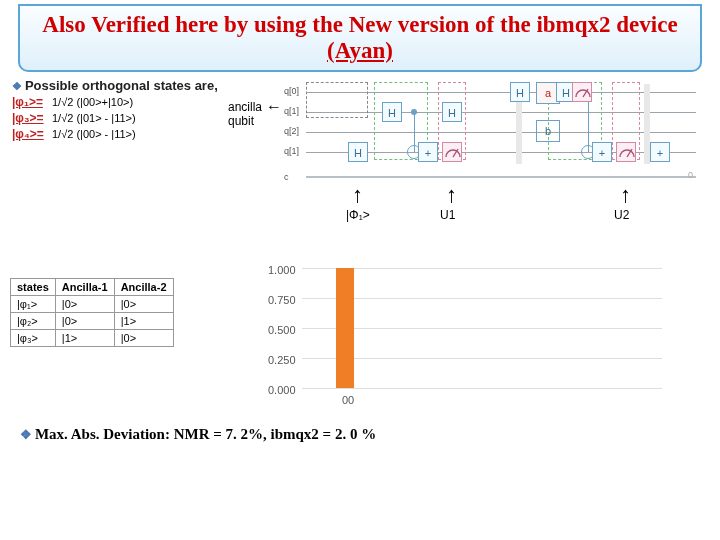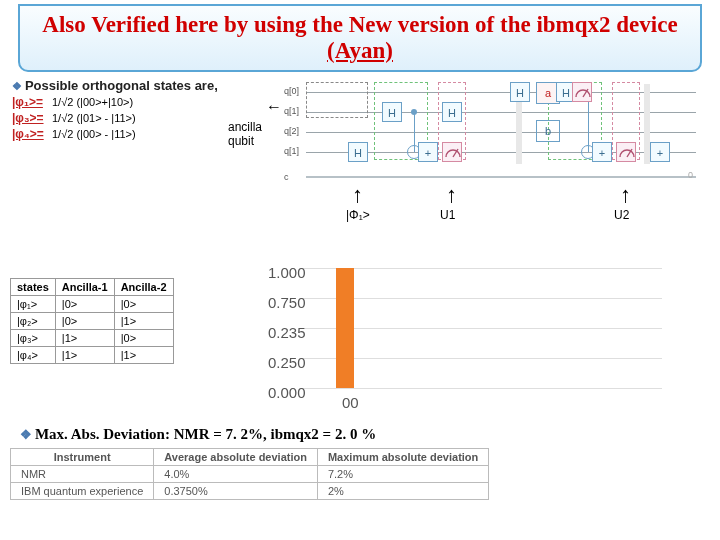--- a/index.html
+++ b/index.html
@@ -7,41 +7,41 @@
   .title-bar { background: linear-gradient(#f9fdff, #dff0fb); border: 2px solid #5aa6d6; border-radius: 0 0 10px 10px; margin: 4px 18px 0; padding: 6px 10px; text-align: center; }
   .title-bar .t1 { font-size: 23px; font-weight: bold; color: #d00000; }
   .title-bar .t1 .u { text-decoration: underline; }
   .content { position: relative; width: 720px; height: 470px; }
   .orthogonal { position: absolute; left: 12px; top: 6px; width: 208px; font-family: Arial, sans-serif; }
   .orthogonal .hdr { font-size: 13px; font-weight: bold; color: #222; }
   .orthogonal .bullet { color: #4a7ab0; font-size: 11px; margin-right: 3px; }
   .orthogonal .row { display: flex; align-items: center; margin-top: 2px; }
   .orthogonal .psi { color: #c02020; font-size: 12px; font-weight: bold; min-width: 40px; text-decoration: underline; }
   .orthogonal .eq { font-size: 11px; color: #000; }
-  .ancilla { position: absolute; left: 228px; top: 28px; font-size: 12px; font-family: Arial, sans-serif; width: 44px; margin-top: 20px; }
+  .ancilla { position: absolute; left: 228px; top: 28px; font-size: 12px; font-family: Arial, sans-serif; width: 44px; }
   .arrow-left { position: absolute; left: 266px; top: 24px; font-size: 16px; color: #000; }
   .circuit { position: absolute; left: 288px; top: 10px; width: 420px; height: 160px; }
   .wire { position: absolute; height: 1px; background: #9aa4aa; }
   .qlabel { position: absolute; font-size: 9px; font-family: Arial, sans-serif; color: #555; }
   .dashbox { position: absolute; border: 1px dashed #888; }
   .gate { position: absolute; width: 20px; height: 20px; border: 1px solid #6ba0c7; background: #f2fbff; text-align: center; line-height: 20px; font-size: 11px; color: #3b6e90; font-family: Arial, sans-serif; }
   .meas { position: absolute; width: 20px; height: 20px; border: 1px solid #d58aa2; background: #fbeff5; }
   .meas svg { width: 20px; height: 20px; }
   .cnot-line { position: absolute; width: 1px; background: #6ba0c7; }
   .cnot-dot { position: absolute; width: 6px; height: 6px; border-radius: 50%; background: #6ba0c7; margin-left: -3px; margin-top: -3px; }
   .cnot-tgt { position: absolute; width: 14px; height: 14px; border: 1px solid #6ba0c7; border-radius: 50%; margin-left: -7px; margin-top: -7px; }
   .big-arrow { position: absolute; font-size: 22px; color: #000; }
   .circ-lbl { position: absolute; font-size: 12px; font-family: Arial, sans-serif; color: #000; }
   .ablock { position: absolute; border: 1px solid #6ba0c7; text-align: center; font-size: 11px; line-height: 20px; color: #3b6e90; font-family: Arial, sans-serif; width: 24px; height: 22px; }
   .ablock.red { color: #c02020; background:#fdf4f4; }
   .shade { position: absolute; background: #e8e8e8; height: 80px; width: 6px; }
   .states-tbl { position: absolute; left: 10px; top: 206px; border-collapse: collapse; font-size: 11px; font-family: Arial, sans-serif; padding-left: 38px; }
   .states-tbl th, .states-tbl td { border: 1px solid #999; padding: 2px 6px; }
   .chart { position: absolute; left: 258px; top: 190px; width: 430px; height: 150px; font-family: Arial, sans-serif; }
-  .chart .axis { position: absolute; font-size: 15px; color: #555; }
+  .chart .axis { position: absolute; font-size: 11px; color: #555; }
   .chart .bar { position: absolute; background: #f07e26; }
   .chart .grid-line { position: absolute; width: 360px; height: 1px; background: #dedede; left: 44px; }
   .deviation { position: absolute; left: 20px; top: 354px; font-size: 15px; font-weight: bold; font-family: "Times New Roman", serif; }
   .dev-tbl { position: absolute; left: 10px; top: 376px; border-collapse: collapse; font-size: 11px; font-family: Arial, sans-serif; color: #555; }
   .dev-tbl th, .dev-tbl td { border: 1px solid #bbb; padding: 2px 10px; }
 </style>
 </head>
 <body>
 
 <div class="title-bar">
@@ -147,58 +147,34 @@
     <tr>
           <td>|φ₂&gt;</td>
           <td>|0&gt;</td>
           <td>|1&gt;</td>
         </tr>
     <tr>
           <td>|φ₃&gt;</td>
           <td>|1&gt;</td>
           <td>|0&gt;</td>
         </tr>
-    <tr>
-          <td>|φ₄&gt;</td>
-          <td>|1&gt;</td>
-          <td>|1&gt;</td>
-        </tr>
   </tbody>
     </table>
 
   <div class="chart">
     <div class="grid-line" style="top:6px;"></div>
     <div class="grid-line" style="top:36px;"></div>
     <div class="grid-line" style="top:66px;"></div>
     <div class="grid-line" style="top:96px;"></div>
     <div class="grid-line" style="top:126px;"></div>
     <div class="axis" style="left:10px; top:2px;">1.000</div>
     <div class="axis" style="left:10px; top:32px;">0.750</div>
-    <div class="axis" style="left:10px; top:62px;">0.235</div>
+    <div class="axis" style="left:10px; top:62px;">0.500</div>
     <div class="axis" style="left:10px; top:92px;">0.250</div>
     <div class="axis" style="left:10px; top:122px;">0.000</div>
     <div class="bar" style="left:78px; top:6px; width:18px; height:120px;"></div>
     <div class="axis" style="left:84px; top:132px;">00</div>
   </div>
 
   <div class="deviation"><span style="color:#4a7ab0; font-size:13px;">❖ </span><span>Max. Abs. Deviation:  NMR = 7. 2%, ibmqx2 = 2. 0 %</span></div>
 
-  <table class="dev-tbl">
-    <tbody>
-        <tr>
-          <th>Instrument</th>
-          <th>Average absolute deviation</th>
-          <th>Maximum absolute deviation</th>
-        </tr>
-    <tr>
-          <td>NMR</td>
-          <td>4.0%</td>
-          <td>7.2%</td>
-        </tr>
-    <tr>
-          <td>IBM quantum experience</td>
-          <td>0.3750%</td>
-          <td>2%</td>
-        </tr>
-  </tbody>
-    </table>
 
 </div>
 
 </body></html>

